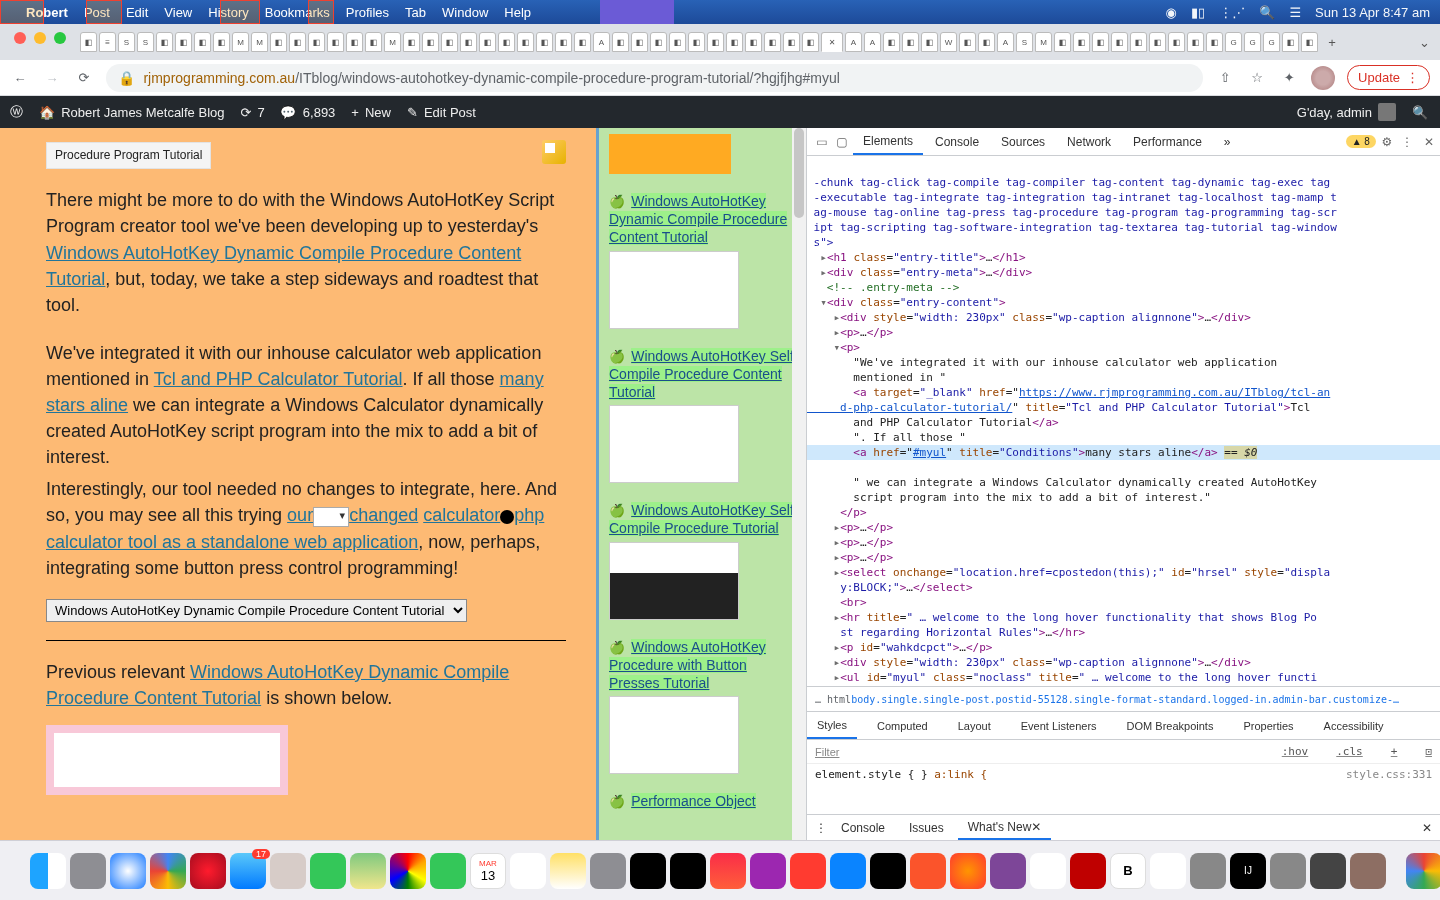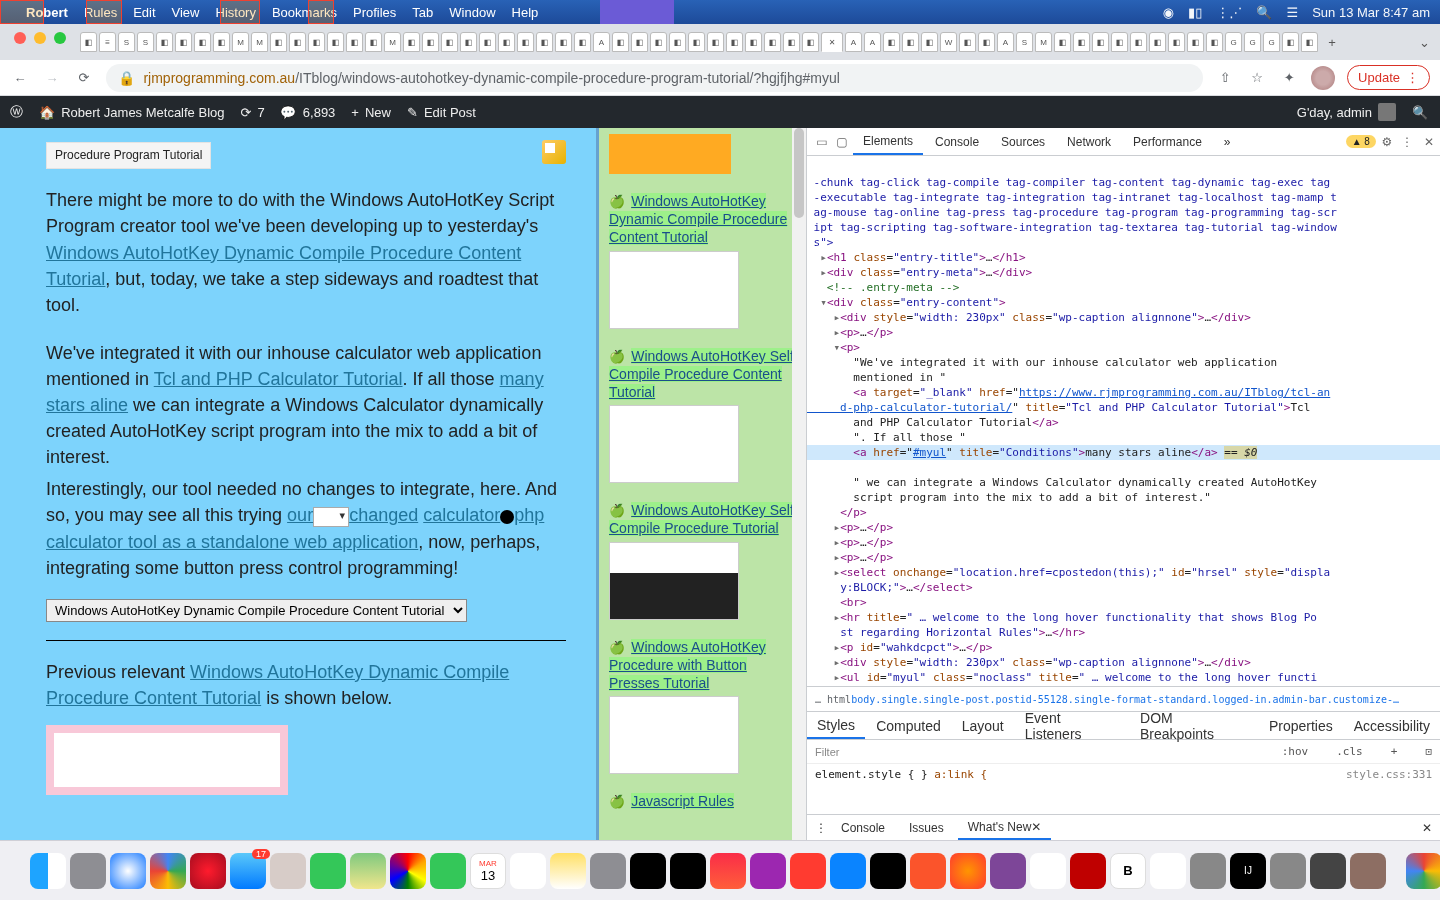--- a/index.html
+++ b/index.html
@@ -32,21 +32,21 @@
   .ext-avatar { width: 24px; height: 24px; border-radius: 50%; background: radial-gradient(#caa 40%, #a77); }
 
   .wp-adminbar { height: 32px; background: #23282d; color: #eee; display: flex; align-items: center; padding: 0 10px; gap: 16px; font-size: 13px; }
   .wp-adminbar .item { display: flex; align-items: center; gap: 6px; cursor: pointer; }
   .wp-adminbar .spacer { flex: 1; }
   .wp-adminbar .avatar { width: 18px; height: 18px; background: #777; border-radius: 2px; }
   .wp-adminbar .search { width: 18px; height: 18px; }
 
   
   .split { display: flex; height: calc(100% - 36px - 36px - 32px); }
-  .page { width: 806px; background: #7dd3fc; overflow: hidden; position: relative; display: flex; }
+  .page { width: 806px; background: #fdba74; overflow: hidden; position: relative; display: flex; }
   .devtools { flex: 1; border-left: 1px solid #cacdd1; display: flex; flex-direction: column; background: #fff; min-width: 0; }
 
   
   .blog-main { flex: 1; padding: 12px 30px 0 46px; color: #222; font-size: 18px; line-height: 1.45; overflow: hidden; }
   .blog-main a { color: #21759b; text-decoration: underline; }
   .crumb { background: #f4f4f4; border: 1px solid #e3e3e3; padding: 4px 8px; font-size: 12px; display: inline-block; margin-bottom: 12px; }
   .edit-icon { float: right; width: 24px; height: 24px; background: linear-gradient(135deg,#fc6,#e7b200); border-radius: 3px; position: relative; }
   .edit-icon::after { content: ""; position: absolute; width: 10px; height: 10px; background: #fff; left: 3px; top: 3px; }
   .inline-sel { display: inline-block; width: 36px; height: 20px; border: 1px solid #aaa; background: #fff; vertical-align: middle; position: relative; }
   .inline-sel::after { content: "▾"; position: absolute; right: 3px; top: 0px; font-size: 11px; color: #333; }
@@ -80,25 +80,25 @@
   .dt-elements .link { color: #1155cc; text-decoration: underline; }
   .dt-elements .cmnt { color: #236e25; }
   .dt-elements .hl { background: #cfe8fc; display: block; position: relative; }
   .dt-elements .hl::before { content: "⋯"; position: absolute; left: -14px; color: #888; }
   .dt-elements .eq0 { background: #d7d7a8; font-style: italic; }
   .tri { color: #6e6e6e; }
 
   .dt-breadcrumb { height: 22px; border-top: 1px solid #cacdd1; border-bottom: 1px solid #cacdd1; font-family: Menlo, monospace; font-size: 10px; color: #5f6368; display: flex; align-items: center; padding: 12px 8px; white-space: nowrap; overflow: hidden; }
   .dt-breadcrumb .sel { color: #1a73e8; }
 
-  .dt-styles-tabs { height: 28px; border-bottom: 1px solid #cacdd1; display: flex; align-items: center; font-size: 14px; color: #333; gap: 1px; }
+  .dt-styles-tabs { height: 28px; border-bottom: 1px solid #cacdd1; display: flex; align-items: center; font-size: 11px; color: #333; gap: 10px; }
   .dt-styles-tabs .stab { padding: 0 10px; height: 100%; display: flex; align-items: center; }
   .dt-styles-tabs .stab.active { border-bottom: 2px solid #1a73e8; }
 
-  .dt-filter { height: 24px; border-bottom: 1px solid #eee; display: flex; align-items: center; padding: 0 8px; font-size: 11px; color: #888; }
+  .dt-filter { height: 24px; border-bottom: 1px solid #eee; display: flex; align-items: center; padding: 0 8px; font-size: 11px; color: #888; text-decoration: underline; }
   .dt-filter .fspacer { flex: 1; }
   .dt-filter .ctl { font-family: Menlo, monospace; color: #555; margin-left: 28px; }
 
   .dt-styles-body { font-family: Menlo, monospace; font-size: 11px; padding: 4px 8px; color: #222; flex: 0 0 auto; height: 50px; overflow: hidden; }
   .dt-styles-body .src { float: right; color: #888; }
 
   .dt-drawer-tabs { height: 26px; border-top: 1px solid #cacdd1; display: flex; align-items: center; font-size: 12px; color: #333; gap: 4px; padding: 0 8px; }
   .dt-drawer-tabs .dtab { padding: 0 10px; height: 100%; display: flex; align-items: center; }
   .dt-drawer-tabs .dtab.active { border-bottom: 2px solid #1a73e8; }
   .dt-drawer-tabs .spacer { flex: 1; }
@@ -109,36 +109,36 @@
   .dock .dsep { width: 1px; height: 40px; background: #bbb; margin: 0 6px; }
   .dock .dbadge { position: relative; }
   .dock .dbadge::after { content: attr(data-badge); position: absolute; top: -4px; right: -4px; background: #ff3b30; color: #fff; font-size: 9px; border-radius: 8px; padding: 0 4px; }
 </style>
 </head>
 <body>
 
 <div class="mac-menu">
   <span></span>
   <span style="font-weight:600">Robert</span>
-  <span>Rules</span>
+  <span>Post</span>
   <span>Edit</span>
   <span>View</span>
   <span>History</span>
   <span>Bookmarks</span>
   <span>Profiles</span>
   <span>Tab</span>
   <span>Window</span>
   <span>Help</span>
   <div class="right">
     <span>◉</span>
     <span>▮▯</span>
     <span>⋮⋰</span>
     <span>🔍</span>
     <span>☰</span>
-    <span>Sun 13 Mar  8:47 am</span>
+    <span>Sun 13 Apr  8:47 am</span>
   </div>
 
   <div class="selbox" style="left:0px; top:0; width:44px; height:24px;"></div>
   <div class="selbox" style="left:86px; top:0; width:36px; height:24px;"></div>
   <div class="selbox" style="left:220px; top:0; width:40px; height:24px;"></div>
   <div class="selbox" style="left:308px; top:0; width:26px; height:24px;"></div>
   <div class="selbox" style="left:600px; top:0; width:74px; height:24px; background:#6b5bd6; border-color:#6b5bd6;"></div>
 </div>
 
 <div class="chrome-frame">
@@ -303,21 +303,21 @@
         </div>
         <div class="side-card">
           <span class="apple">🍏</span><span class="side-link">Windows AutoHotKey Self Compile Procedure Tutorial</span>
           <div class="side-thumb dark"></div>
         </div>
         <div class="side-card">
           <span class="apple">🍏</span><span class="side-link">Windows AutoHotKey Procedure with Button Presses Tutorial</span>
           <div class="side-thumb"></div>
         </div>
         <div class="side-card">
-          <span class="apple">🍏</span><span class="side-link">Javascript Rules</span>
+          <span class="apple">🍏</span><span class="side-link">Performance Object</span>
         </div>
       </div>
       <div style="position:absolute; right:0; top:0; bottom:0; width:14px; background:#f1f1f1;">
         <div style="position:absolute; left:2px; right:2px; top:0; height:90px; background:#c6c6c6; border-radius:5px;"></div>
       </div>
     </div>
 
     <div class="devtools">
       <div class="dt-tabbar">
         <div class="sq">▭</div>

